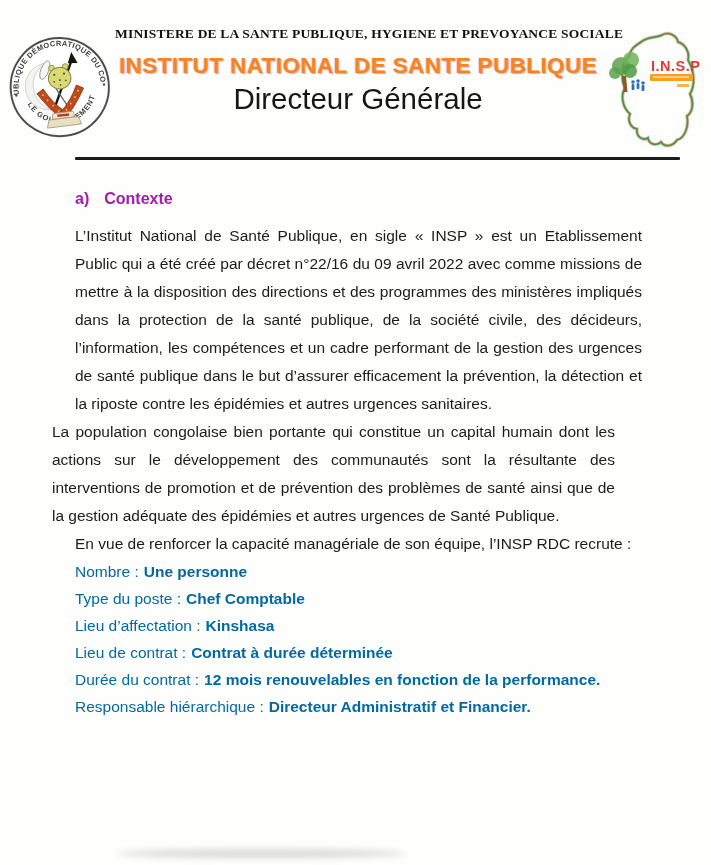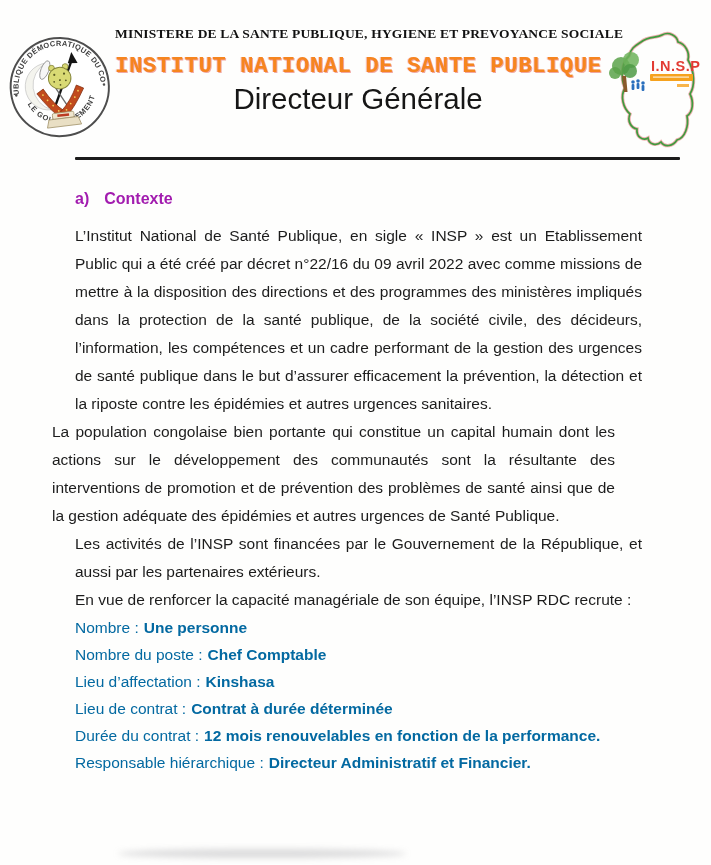--- a/index.html
+++ b/index.html
@@ -18,21 +18,20 @@
   .insp-logo{position:absolute;right:2px;top:26px;width:104px;height:128px;}
   .head-center{position:absolute;left:115px;right:110px;top:26px;text-align:center;}
   .ministry{
     font-family:"Liberation Serif", serif;font-weight:bold;
     font-size:13.5px;letter-spacing:.2px;color:#111;white-space:nowrap;
   }
   .institute{
     margin-top:11px;font-weight:bold;font-size:22.5px;letter-spacing:.4px;white-space:nowrap;
     color:#f6851f;
     text-shadow:1px 1px 0 rgba(223,62,48,.45), -1px 0 0 rgba(242,130,150,.35);
-    font-family:Liberation Mono, monospace;
   }
   .direction{margin-top:3px;font-size:29.5px;color:#161616;}
   .rule{margin:0 31px 0 75px;height:3px;background:#1c1c1c;border-radius:1px;}
   
   .notice-title{margin-top:36px;text-align:center;font-weight:bold;font-size:20px;letter-spacing:.2px;color:#121212;line-height:27px;}
   .notice-title .u{text-decoration:underline;text-decoration-thickness:2px;text-underline-offset:4px;}
   .section-head{margin:30px 0 0 75px;font-weight:bold;font-size:16px;color:#a21caf;}
   .section-head .marker{margin-right:15px;}
   main p{
     margin:0 66px 0 75px;padding:0;width:567px;box-sizing:border-box;
@@ -152,29 +151,28 @@
   <div class="rule"></div>
 
   <main>
 
     <div class="section-head">
       <span class="marker">a)</span><span>Contexte</span>
     </div>
 
     <p class="first">L’Institut National de Santé Publique, en sigle « INSP » est un Etablissement Public qui a été créé par décret n°22/16 du 09 avril 2022 avec comme missions de mettre à la disposition des directions et des programmes des ministères impliqués dans la protection de la santé publique, de la société civile, des décideurs, l’information, les compétences et un cadre performant de la gestion des urgences de santé publique dans le but d’assurer efficacement la prévention, la détection et la riposte contre les épidémies et autres urgences sanitaires.</p>
     <p class="indent-sm">La population congolaise bien portante qui constitue un capital humain dont les actions sur le développement des communautés sont la résultante des interventions de promotion et de prévention des problèmes de santé ainsi que de la gestion adéquate des épidémies et autres urgences de Santé Publique.</p>
-    <p>Les activités de l’INSP sont financées par le Gouvernement de la République, et aussi par les partenaires extérieurs.</p>
     <p>En vue de renforcer la capacité managériale de son équipe, l’INSP RDC recrute :</p>
 
     <div class="details">
       <div class="detail">
         <span class="lbl">Nombre :</span><span class="val">Une personne</span>
       </div>
       <div class="detail">
-        <span class="lbl">Nombre du poste :</span><span class="val">Chef Comptable</span>
+        <span class="lbl">Type du poste :</span><span class="val">Chef Comptable</span>
       </div>
       <div class="detail">
         <span class="lbl">Lieu d’affectation :</span><span class="val">Kinshasa</span>
       </div>
       <div class="detail">
         <span class="lbl">Lieu de contrat :</span><span class="val">Contrat à durée déterminée</span>
       </div>
       <div class="detail">
         <span class="lbl">Durée du contrat :</span><span class="val">12 mois renouvelables en fonction de la performance.</span>
       </div>

